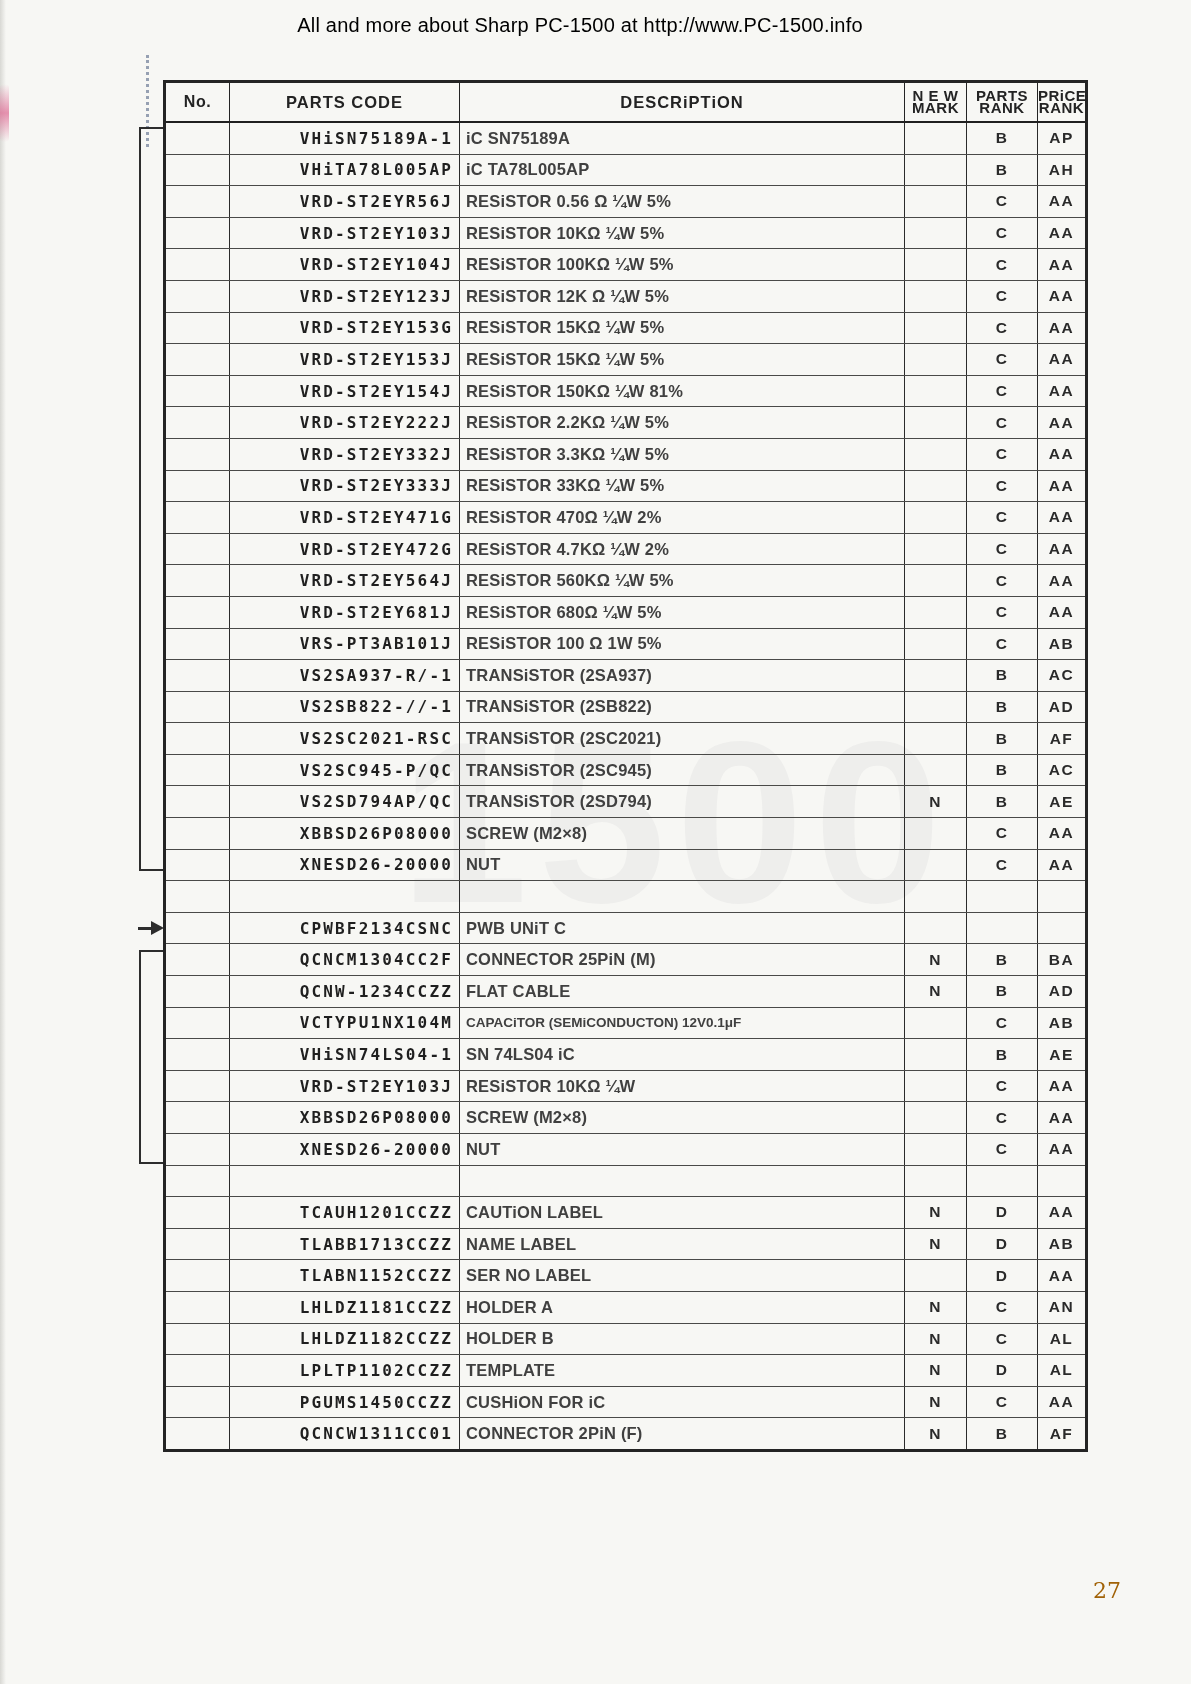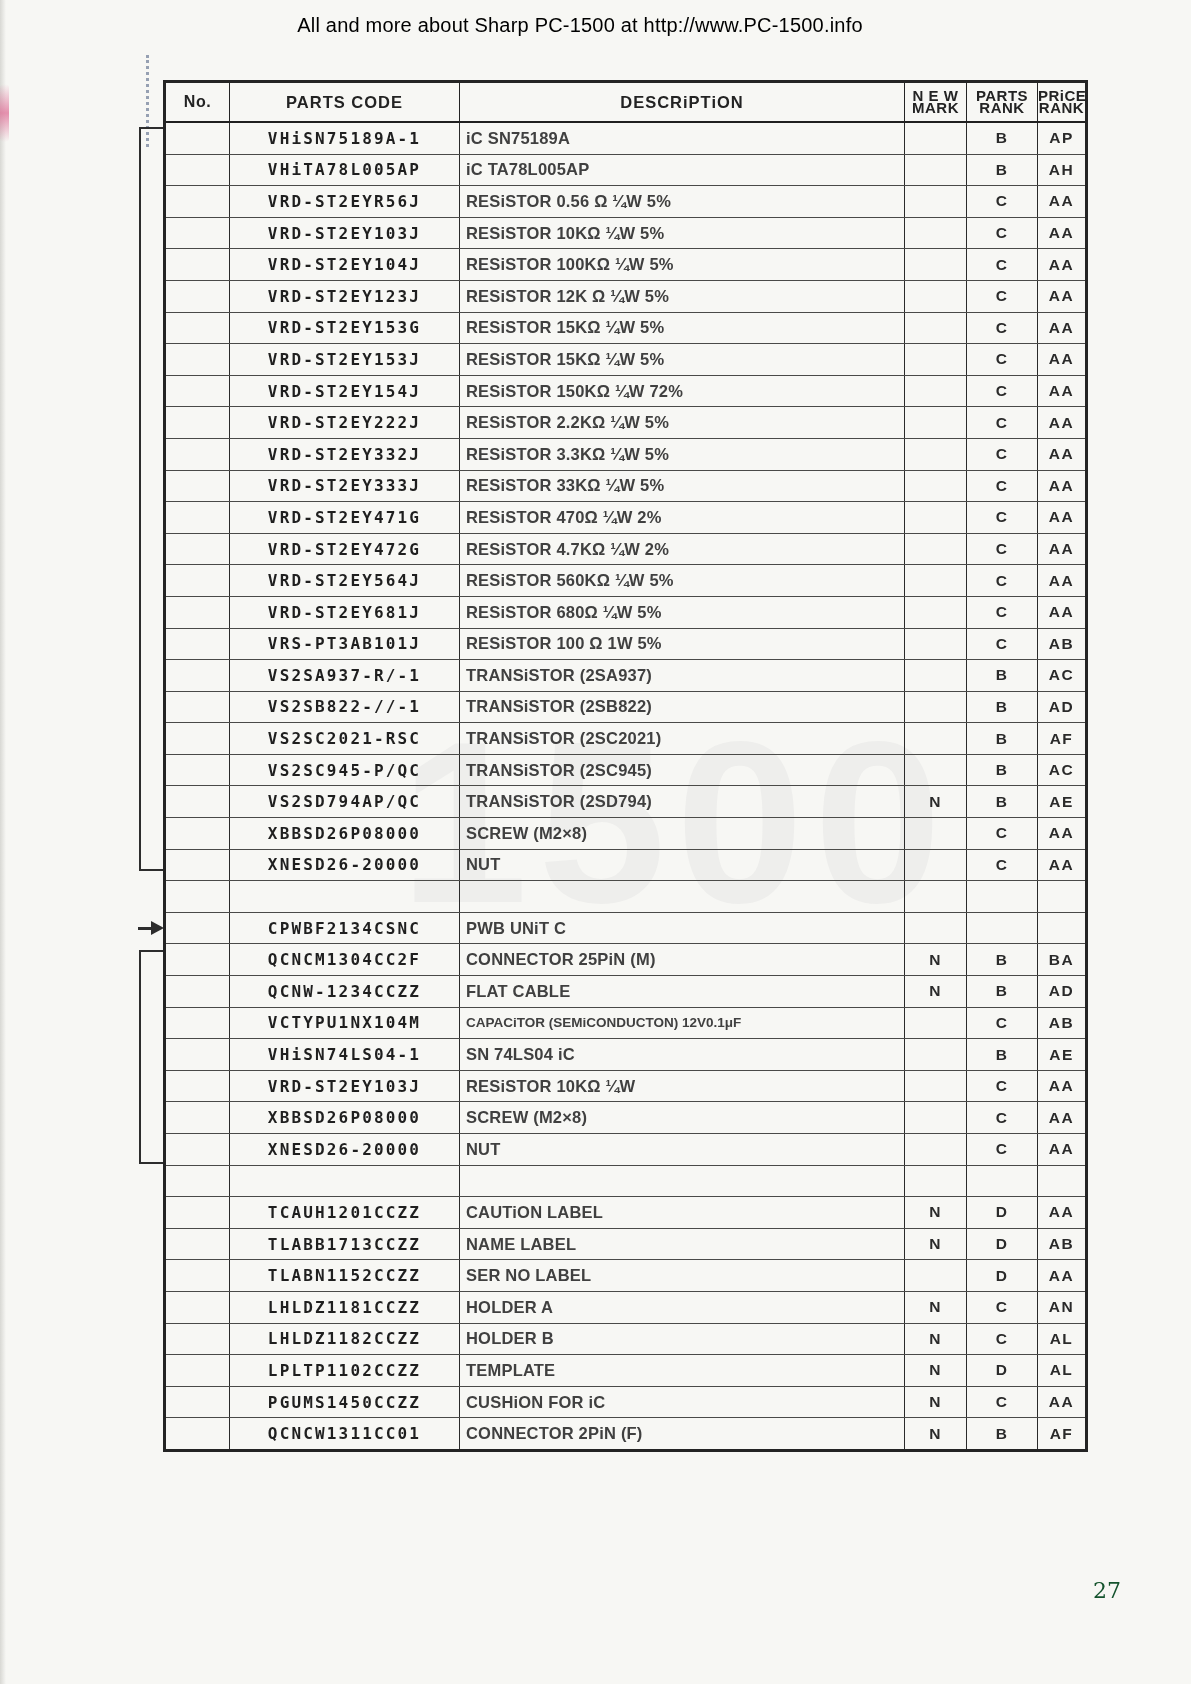--- a/index.html
+++ b/index.html
@@ -16,21 +16,21 @@
   .header-line{
     position:absolute;top:14px;left:0;width:1160px;
     text-align:center;font-size:20px;color:#000000;letter-spacing:.2px;
   }
   .footer-line{
     position:absolute;top:1588px;left:368px;
     font-size:29px;color:#3e3e3e;
   }
   .page-number{
     position:absolute;top:1578px;left:1093px;
-    font-family:"DejaVu Serif", serif;font-size:22px;color:#14532d;
+    font-family:"DejaVu Serif", serif;font-size:22px;color:#a16207;
   }
   .watermark{
     position:absolute;top:690px;left:400px;
     font-size:230px;font-weight:bold;color:rgba(90,95,105,.055);
     letter-spacing:10px;pointer-events:none;
   }
   
   .table-wrap{position:absolute;left:163px;top:80px;}
   table.parts{
     border-collapse:collapse;table-layout:fixed;width:922px;
@@ -53,21 +53,21 @@
   th.h-small{font-size:15px;line-height:12.5px;letter-spacing:.5px;}
   table.parts td{
     border-left:1.6px solid #2b2b2b;border-right:1.6px solid #2b2b2b;
     border-top:1.15px solid #4a4a48;border-bottom:1.15px solid #4a4a48;
     height:30.6px;padding:0 6px;vertical-align:middle;overflow:hidden;white-space:nowrap;
   }
   td.no{text-align:center;}
   td.code{
     font-family:"DejaVu Sans Mono", monospace;
     font-weight:bold;font-size:16px;letter-spacing:.135em;
-    text-align:center;color:#1f1f1f;
+    text-align:right;color:#1f1f1f;
   }
   td.desc{font-size:16.5px;font-weight:bold;color:#404040;padding-left:9px;letter-spacing:.2px;}
   td.desc.compact{font-size:13.5px;letter-spacing:0;}
   td.new, td.prank, td.price{
     text-align:center;font-size:15.5px;font-weight:bold;color:#2a2a2a;letter-spacing:1.5px;
   }
   
   .dotted-mark{position:absolute;left:146px;top:55px;height:92px;width:0;border-left:3px dotted #96a0b2;}
   .bracket{position:absolute;width:23px;border-left:2px solid #2d2d2d;border-top:2px solid #2d2d2d;border-bottom:2px solid #2d2d2d;}
   .bracket-top{left:139px;top:127px;height:740px;}
@@ -184,21 +184,21 @@
             <td class="no"></td>
             <td class="code">VRD-ST2EY153J</td>
             <td class="desc">RESiSTOR  15KΩ  ¼W  5%</td>
             <td class="new"></td>
             <td class="prank">C</td>
             <td class="price">AA</td>
           </tr>
           <tr>
             <td class="no"></td>
             <td class="code">VRD-ST2EY154J</td>
-            <td class="desc">RESiSTOR  150KΩ  ¼W  72%</td>
+            <td class="desc">RESiSTOR  150KΩ  ¼W  81%</td>
             <td class="new"></td>
             <td class="prank">C</td>
             <td class="price">AA</td>
           </tr>
           <tr>
             <td class="no"></td>
             <td class="code">VRD-ST2EY222J</td>
             <td class="desc">RESiSTOR  2.2KΩ  ¼W  5%</td>
             <td class="new"></td>
             <td class="prank">C</td>

